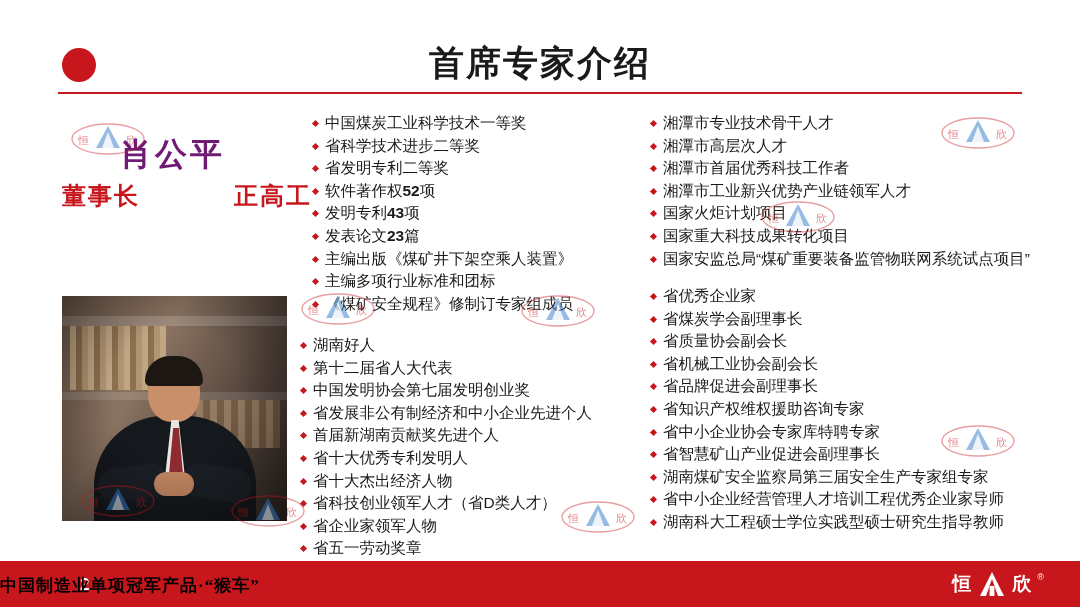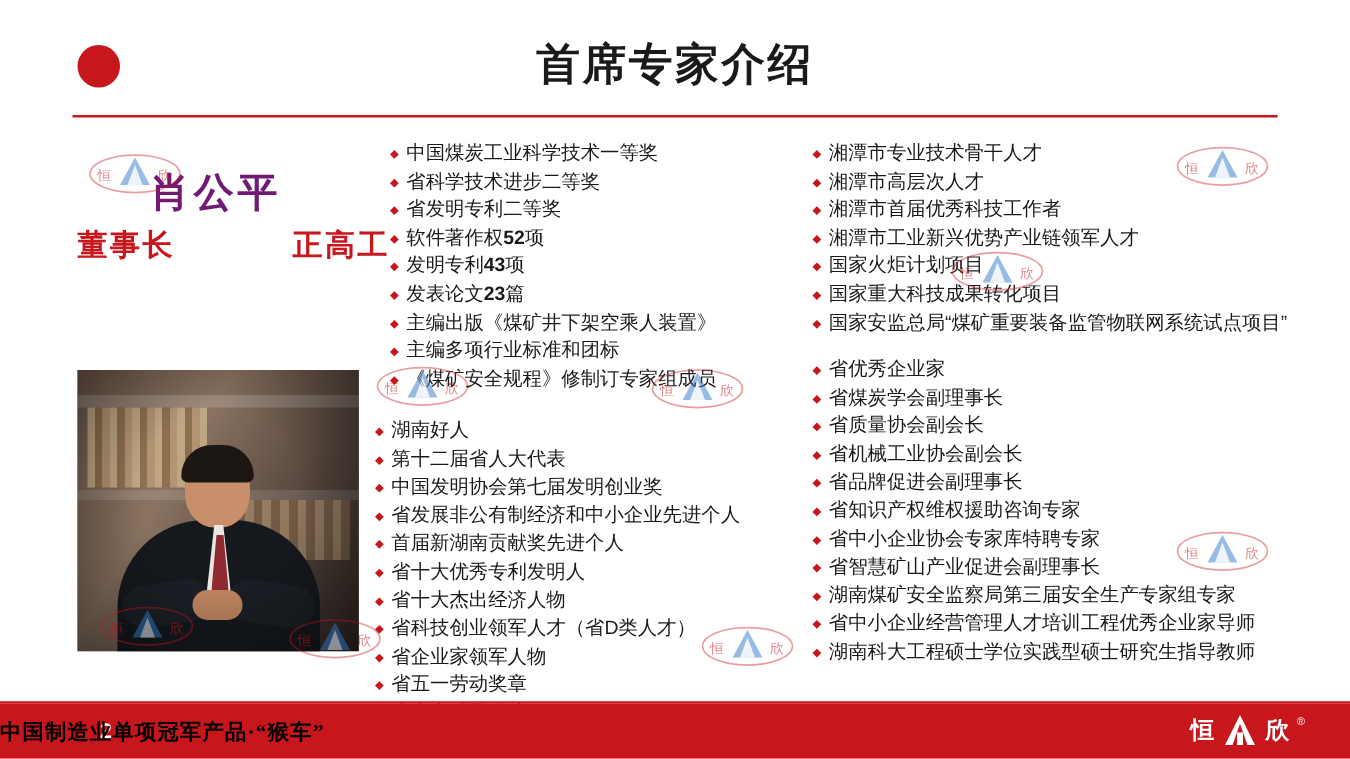--- a/index.html
+++ b/index.html
@@ -17,21 +17,21 @@
   .slide {
     position: relative;
     width: 1080px;
     height: 607px;
     background: #ffffff;
   }
 
   
   .header {
     position: absolute;
-    left: 0; top: 0;
+    left: 0; top: 12px;
     width: 1080px;
     height: 115px;
   }
   .red-dot {
     position: absolute;
     left: 62px; top: 36px;
     width: 34px; height: 34px;
     border-radius: 50%;
     background: #c8161d;
   }

